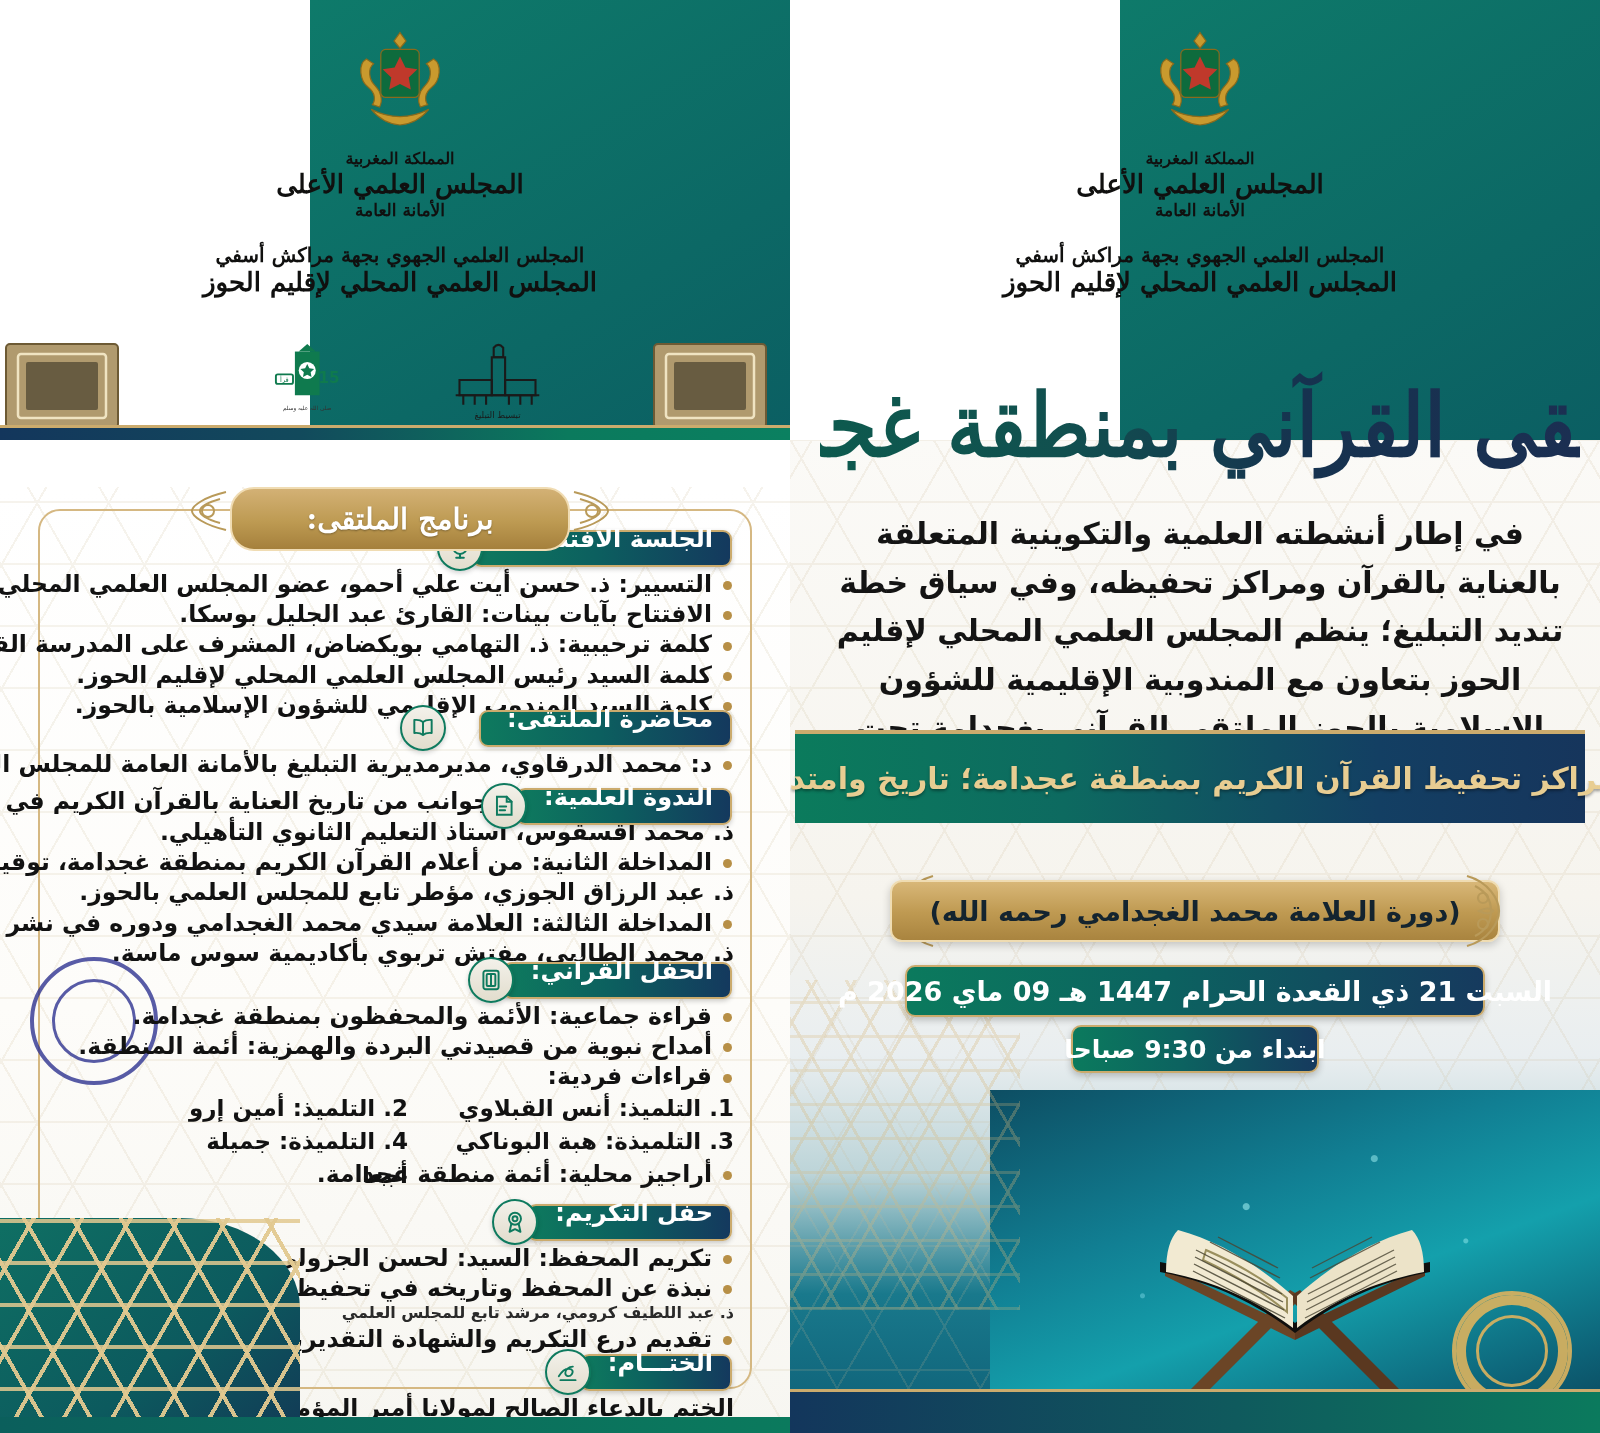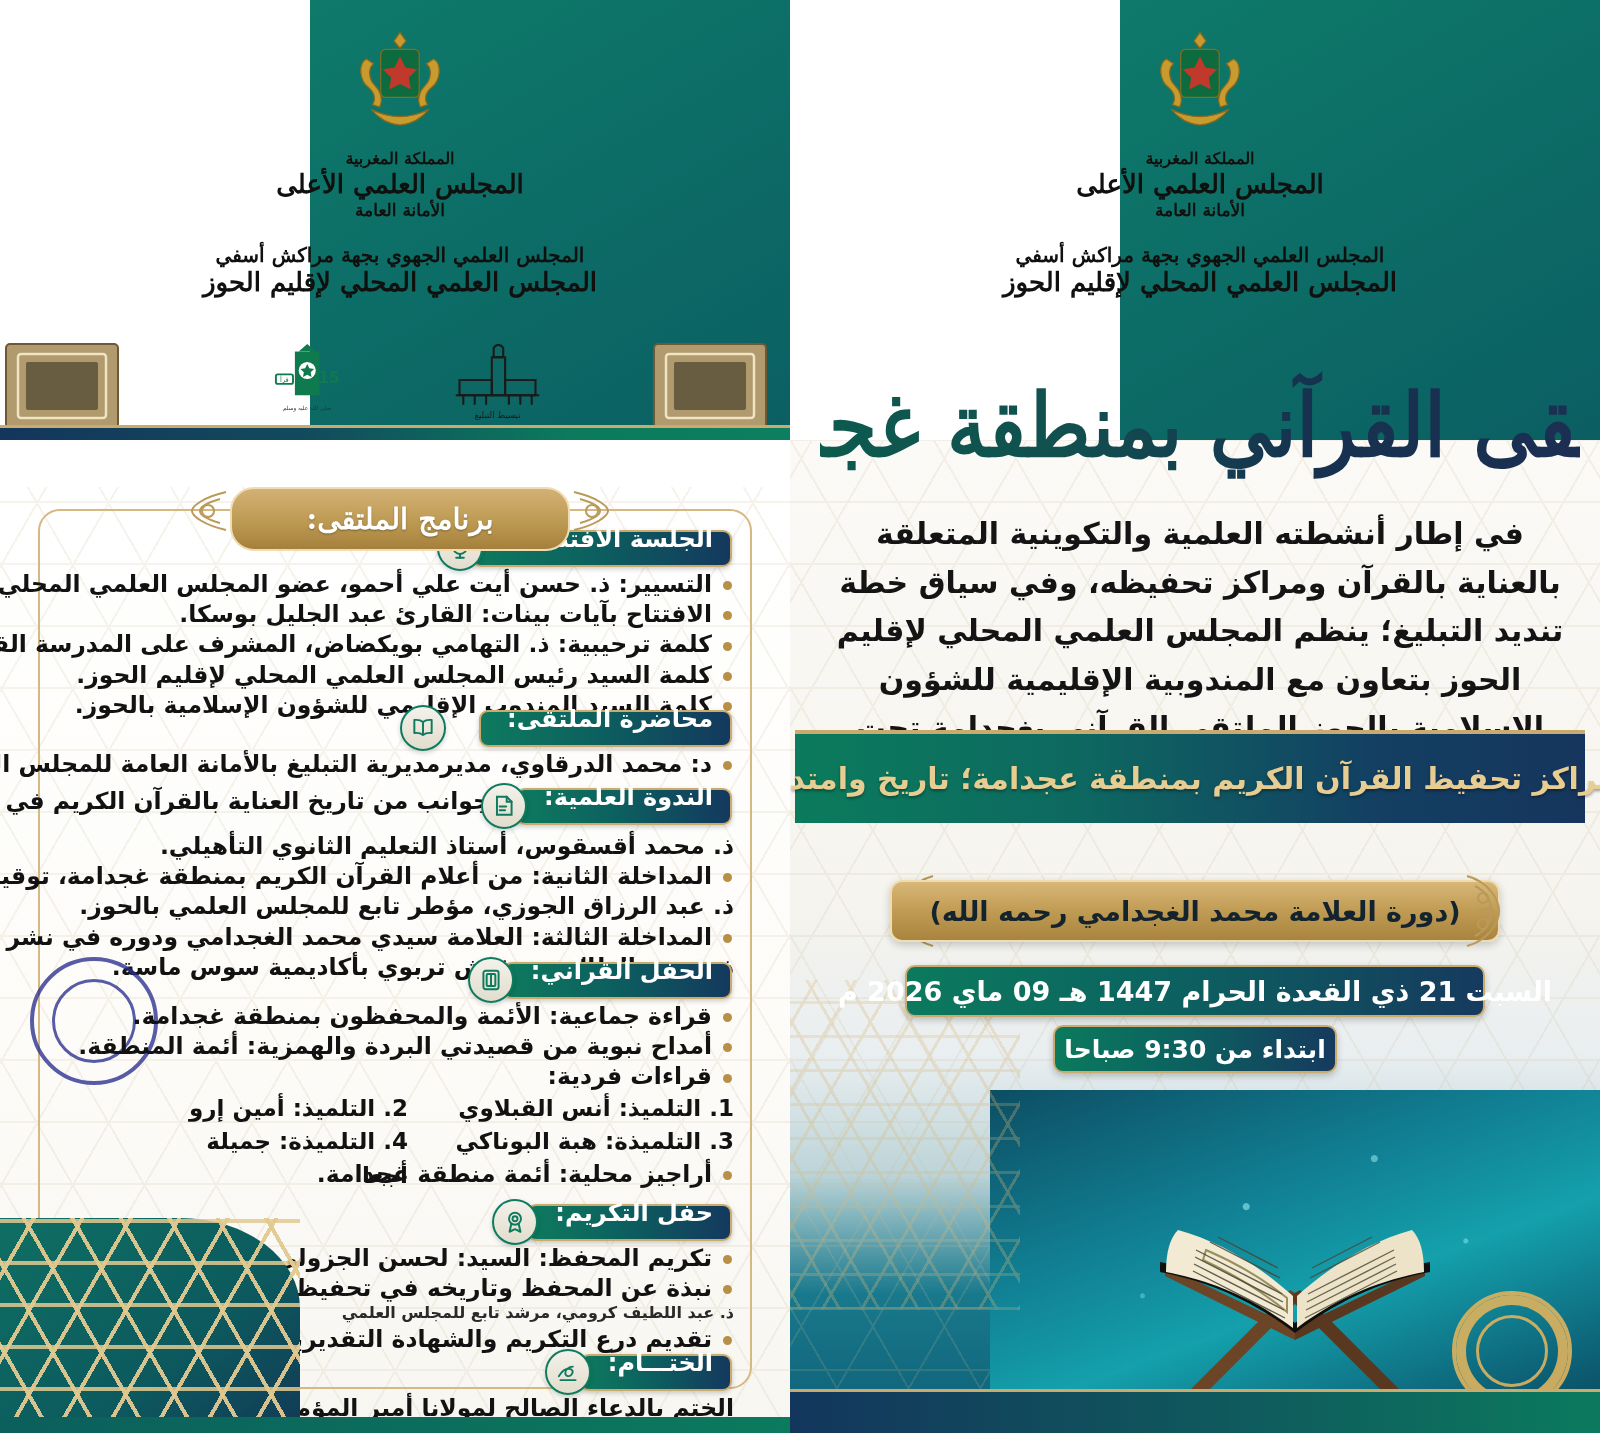--- a/index.html
+++ b/index.html
@@ -136,21 +136,21 @@
   }
   .badge{
     position:absolute; left:50%; transform:translateX(-50%);
     background:linear-gradient(90deg,#0b7a5d 0%,#0c6260 45%,#163a5e 100%);
     border:2px solid #cbab6d; border-radius:10px;
     display:flex; align-items:center; justify-content:center;
     color:#ffffff; font-weight:700; white-space:nowrap;
     box-shadow:0 3px 7px rgba(0,0,0,.22);
   }
   .badge.date{ top:965px; width:580px; height:52px; font-size:27px; }
-  .badge.time{ top:1025px; width:284px; height:48px; font-size:25px; }
+  .badge.time{ top:1025px; width:248px; height:48px; font-size:25px; }
 
   
   .quran-photo{
     position:absolute; left:200px; top:1090px; width:610px; height:343px;
     overflow:hidden;
     background:
       radial-gradient(circle at 42% 34%, rgba(180,255,255,.5) 0 3px, transparent 4px),
       radial-gradient(circle at 63% 20%, rgba(180,255,255,.45) 0 3px, transparent 4px),
       radial-gradient(circle at 78% 44%, rgba(180,255,255,.4) 0 2px, transparent 3px),
       radial-gradient(circle at 25% 60%, rgba(160,240,255,.35) 0 2px, transparent 3px),
@@ -491,21 +491,21 @@
           <path d="M5.5 3.5h9l4.5 4.5v12h-13.5z"></path>
             <path d="M14.5 3.5V8H19"></path>
           <path d="M8 12.5h6"></path>
             <path d="M8 16h5"></path>
         </svg>
       </div>
     </div>
     <div class="list" style="top:300px; right:300px; width:420px; font-size:23.5px; font-weight:700; color:#121212; white-space:nowrap;">
       <span>جوانب من تاريخ العناية بالقرآن الكريم في منطقة غجدامة:</span>
     </div>
-    <ul class="list" style="top:344px; width:660px;">
+    <ul class="list" style="top:330px; width:660px;">
       <li class="sub">ذ. محمد أقسقوس، أستاذ التعليم الثانوي التأهيلي.</li>
       <li>المداخلة الثانية: من أعلام القرآن الكريم بمنطقة غجدامة، توقيف وتعريف:</li>
       <li class="sub">ذ. عبد الرزاق الجوزي، مؤطر تابع للمجلس العلمي بالحوز.</li>
       <li>المداخلة الثالثة: العلامة سيدي محمد الغجدامي ودوره في نشر القراءات القرآنية:</li>
       <li class="sub">ذ. محمد الطالبي، مفتش تربوي بأكاديمية سوس ماسة.</li>
     </ul>
 
     <div class="stamp-blue"></div>
 
     <div class="sec" style="top:470px;">

